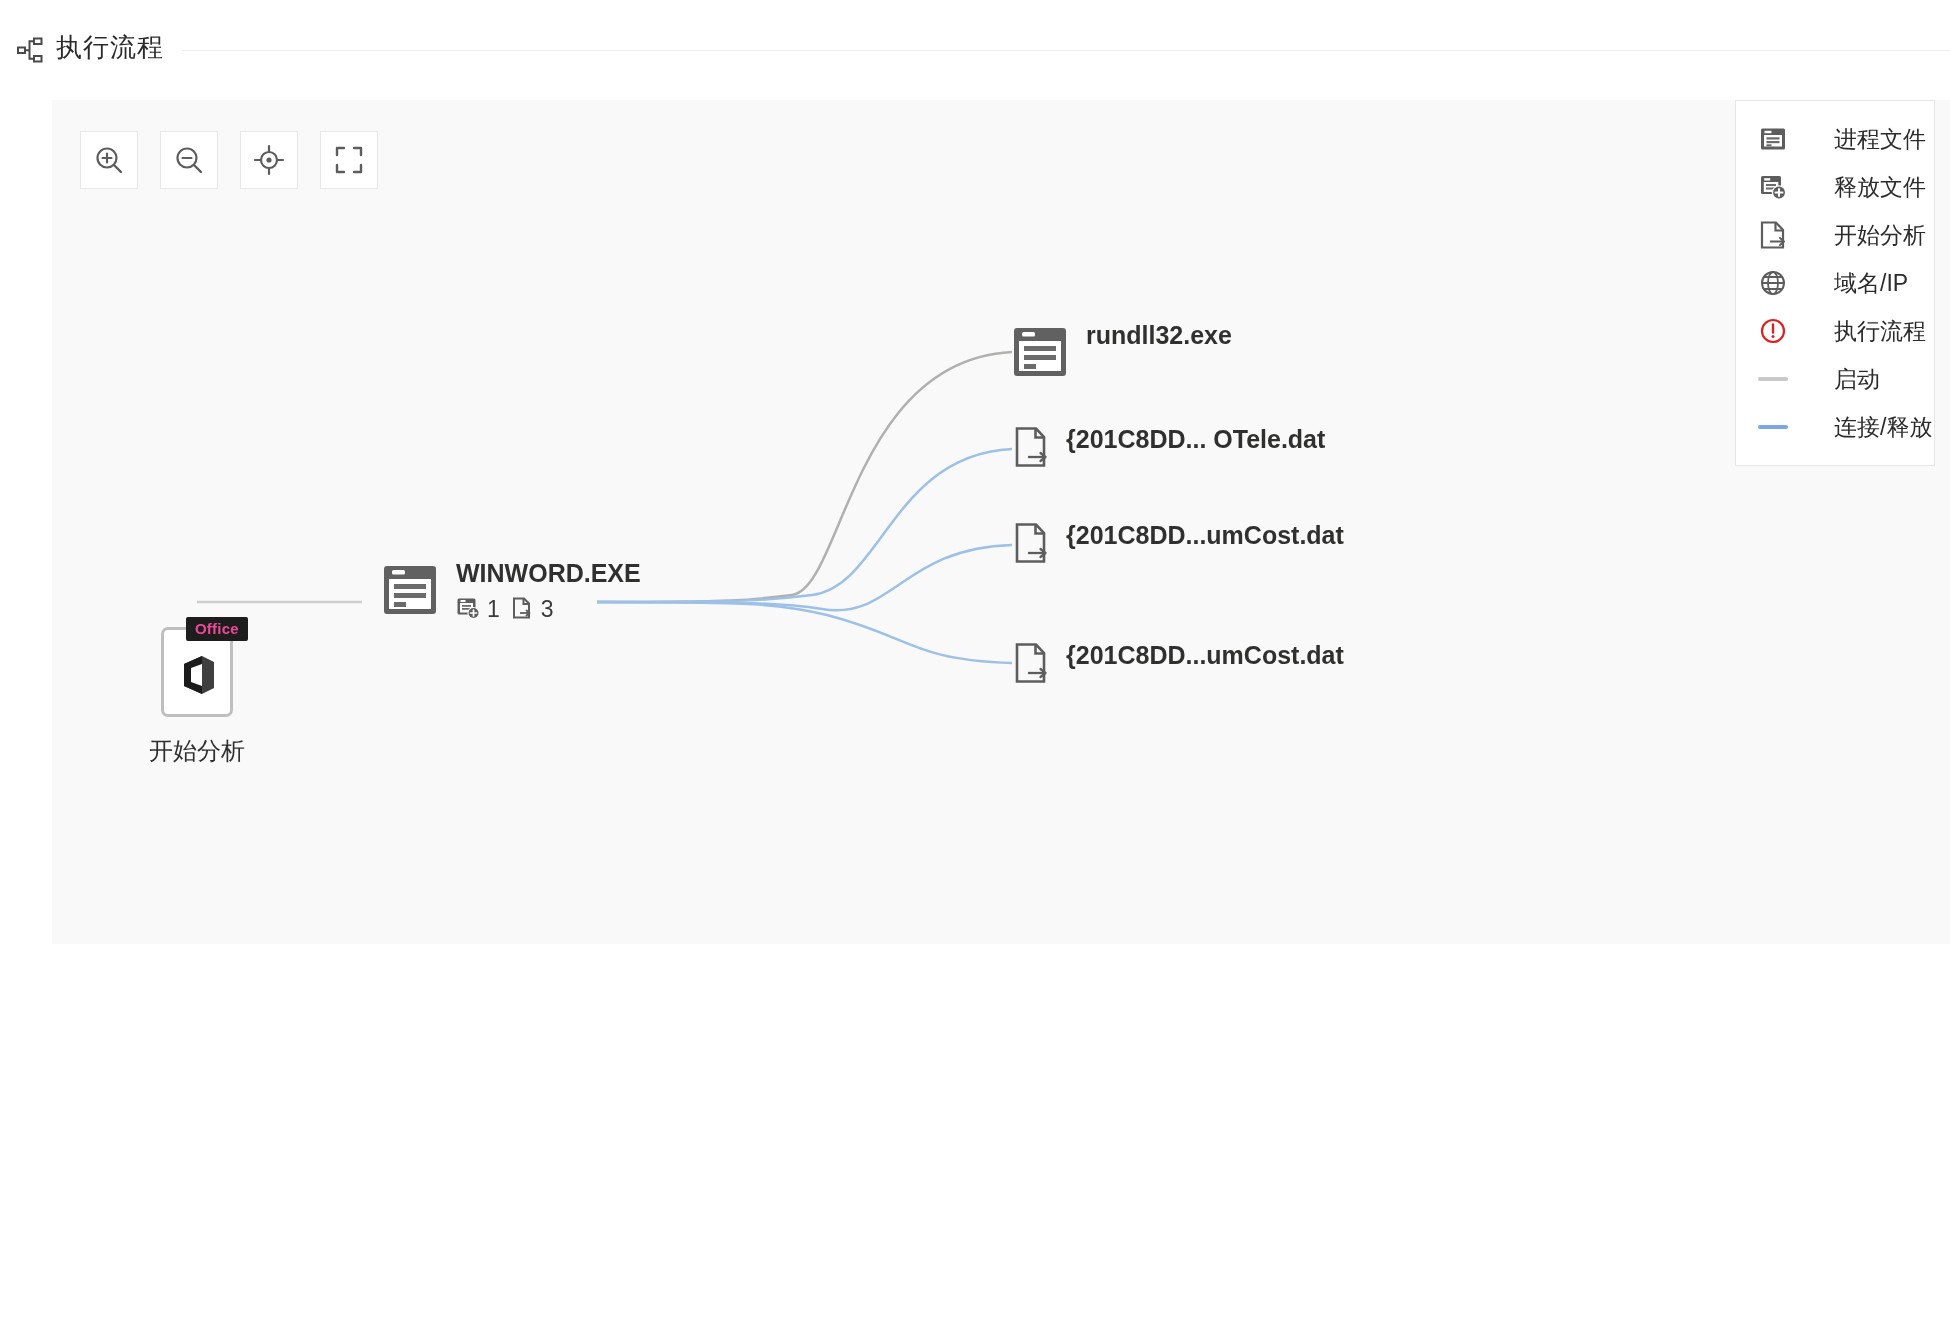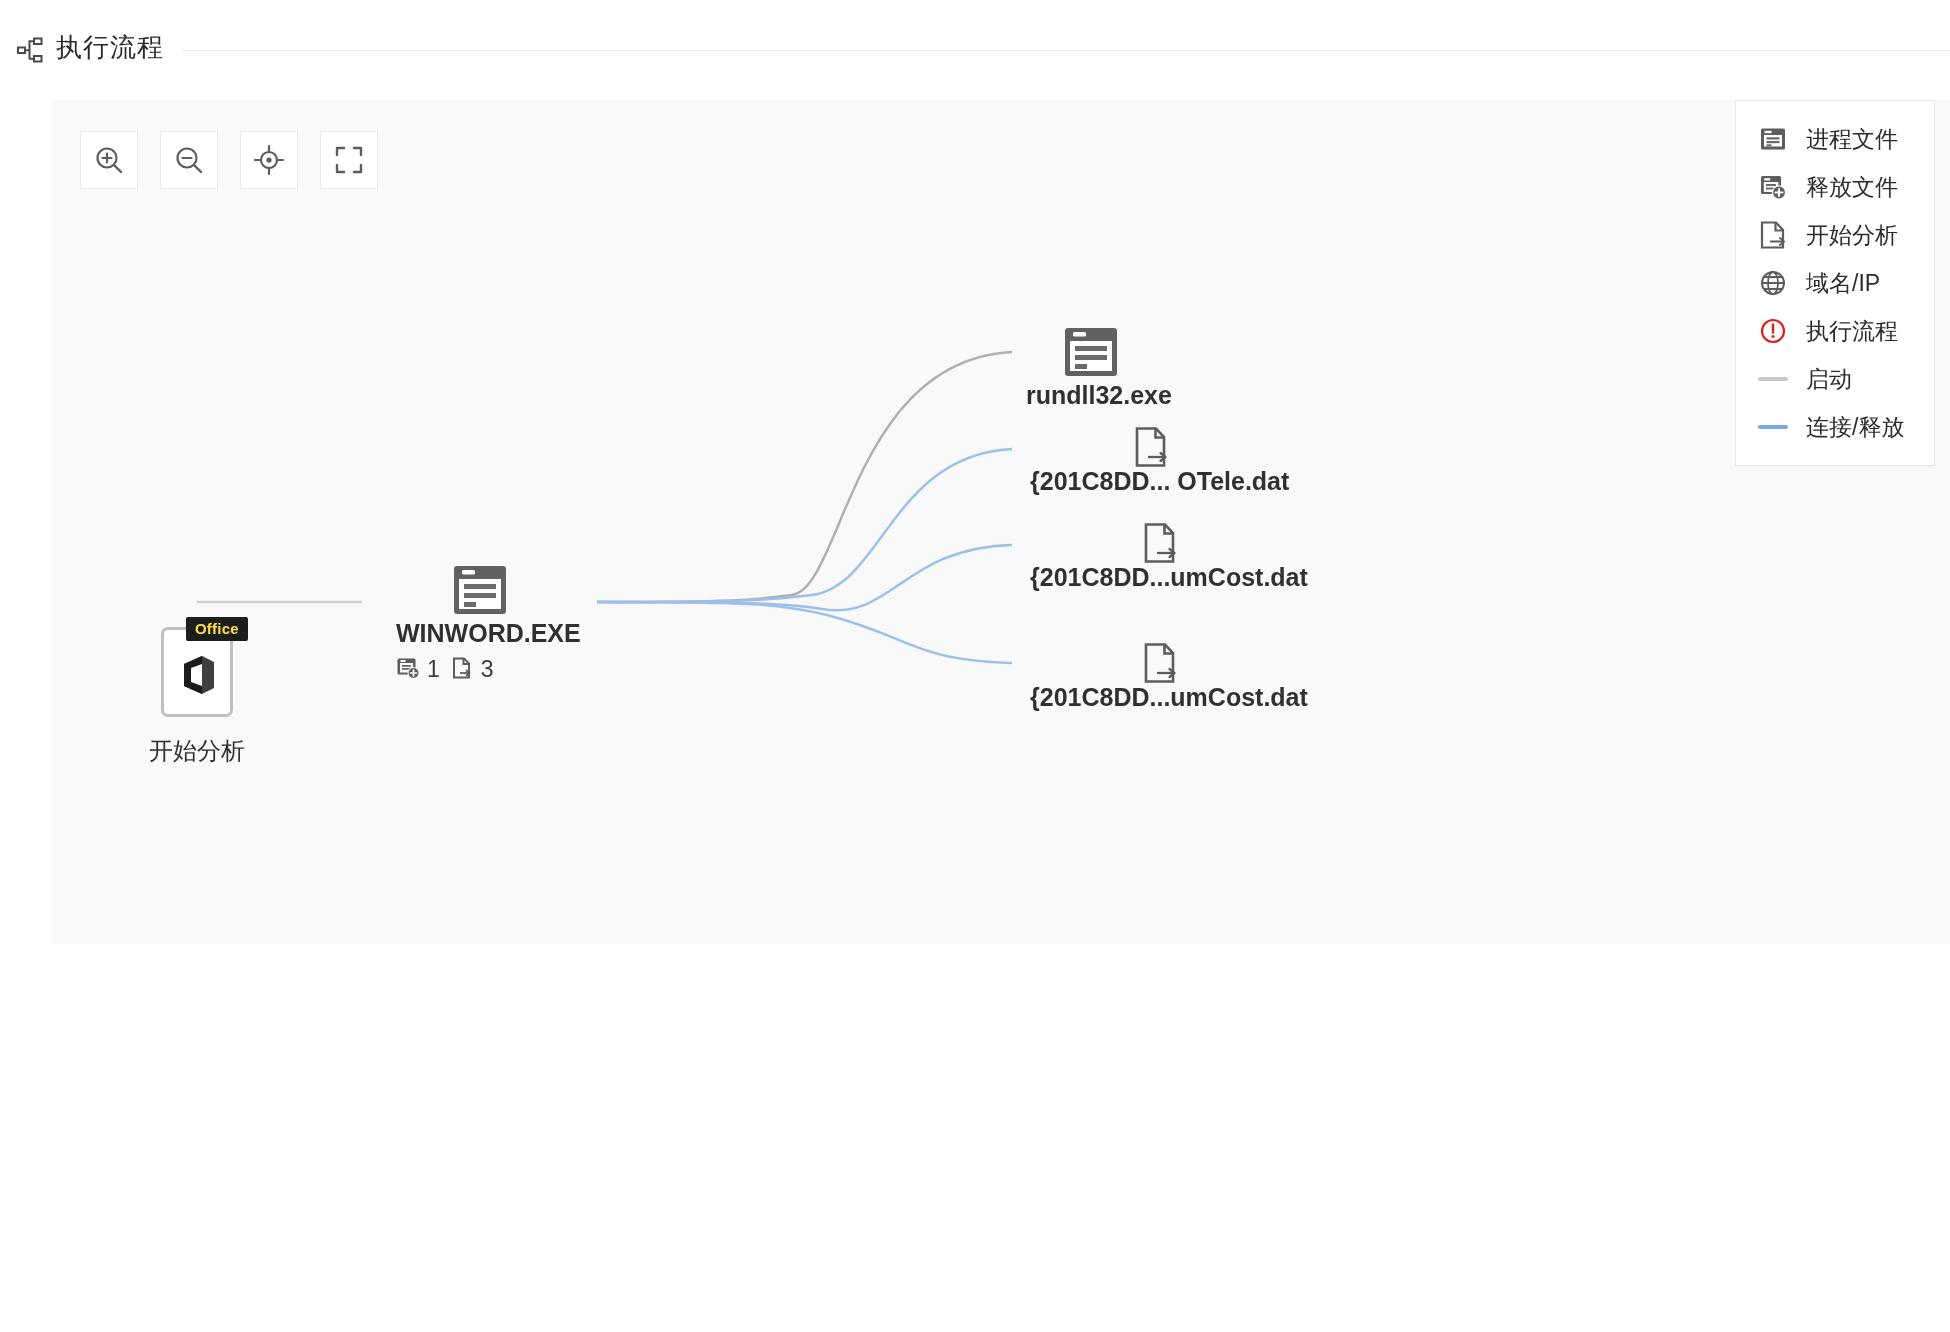--- a/index.html
+++ b/index.html
@@ -94,20 +94,21 @@
     background: #ffffff;
     border: 1px solid #e6e6e6;
     padding: 14px 0 14px 0;
     box-sizing: border-box;
   }
   .legend-row {
     display: flex;
     align-items: center;
     height: 48px;
     padding-left: 22px;
+    gap: 28px;
   }
   .legend-ico {
     width: 30px;
     height: 30px;
     display: flex;
     align-items: center;
     justify-content: center;
     flex: 0 0 30px;
   }
   .legend-label {
@@ -127,23 +128,22 @@
     position: absolute;
     left: 0;
     top: 0;
     width: 1898px;
     height: 1207px;
     pointer-events: none;
   }
   .node {
     position: absolute;
     display: flex;
-    align-items: center;
+    align-items: flex-start;
     cursor: pointer;
-    flex-direction: column;
   }
   .node-ico {
     flex: 0 0 auto;
     display: flex;
     align-items: center;
     justify-content: center;
   }
   .node-text {
     margin-left: 16px;
   }
@@ -187,21 +187,21 @@
     border-radius: 7px;
     background: #ffffff;
     position: relative;
     box-sizing: border-box;
   }
   .office-badge {
     position: absolute;
     left: 22px;
     top: -13px;
     background: #1d1d1d;
-    color: #fde047;
+    color: #ec4899;
     font-size: 15px;
     font-weight: bold;
     padding: 3px 9px 4px 9px;
     border-radius: 2px;
     letter-spacing: 0.2px;
     white-space: nowrap;
   }
   .office-glyph {
     position: absolute;
     left: 50%;

